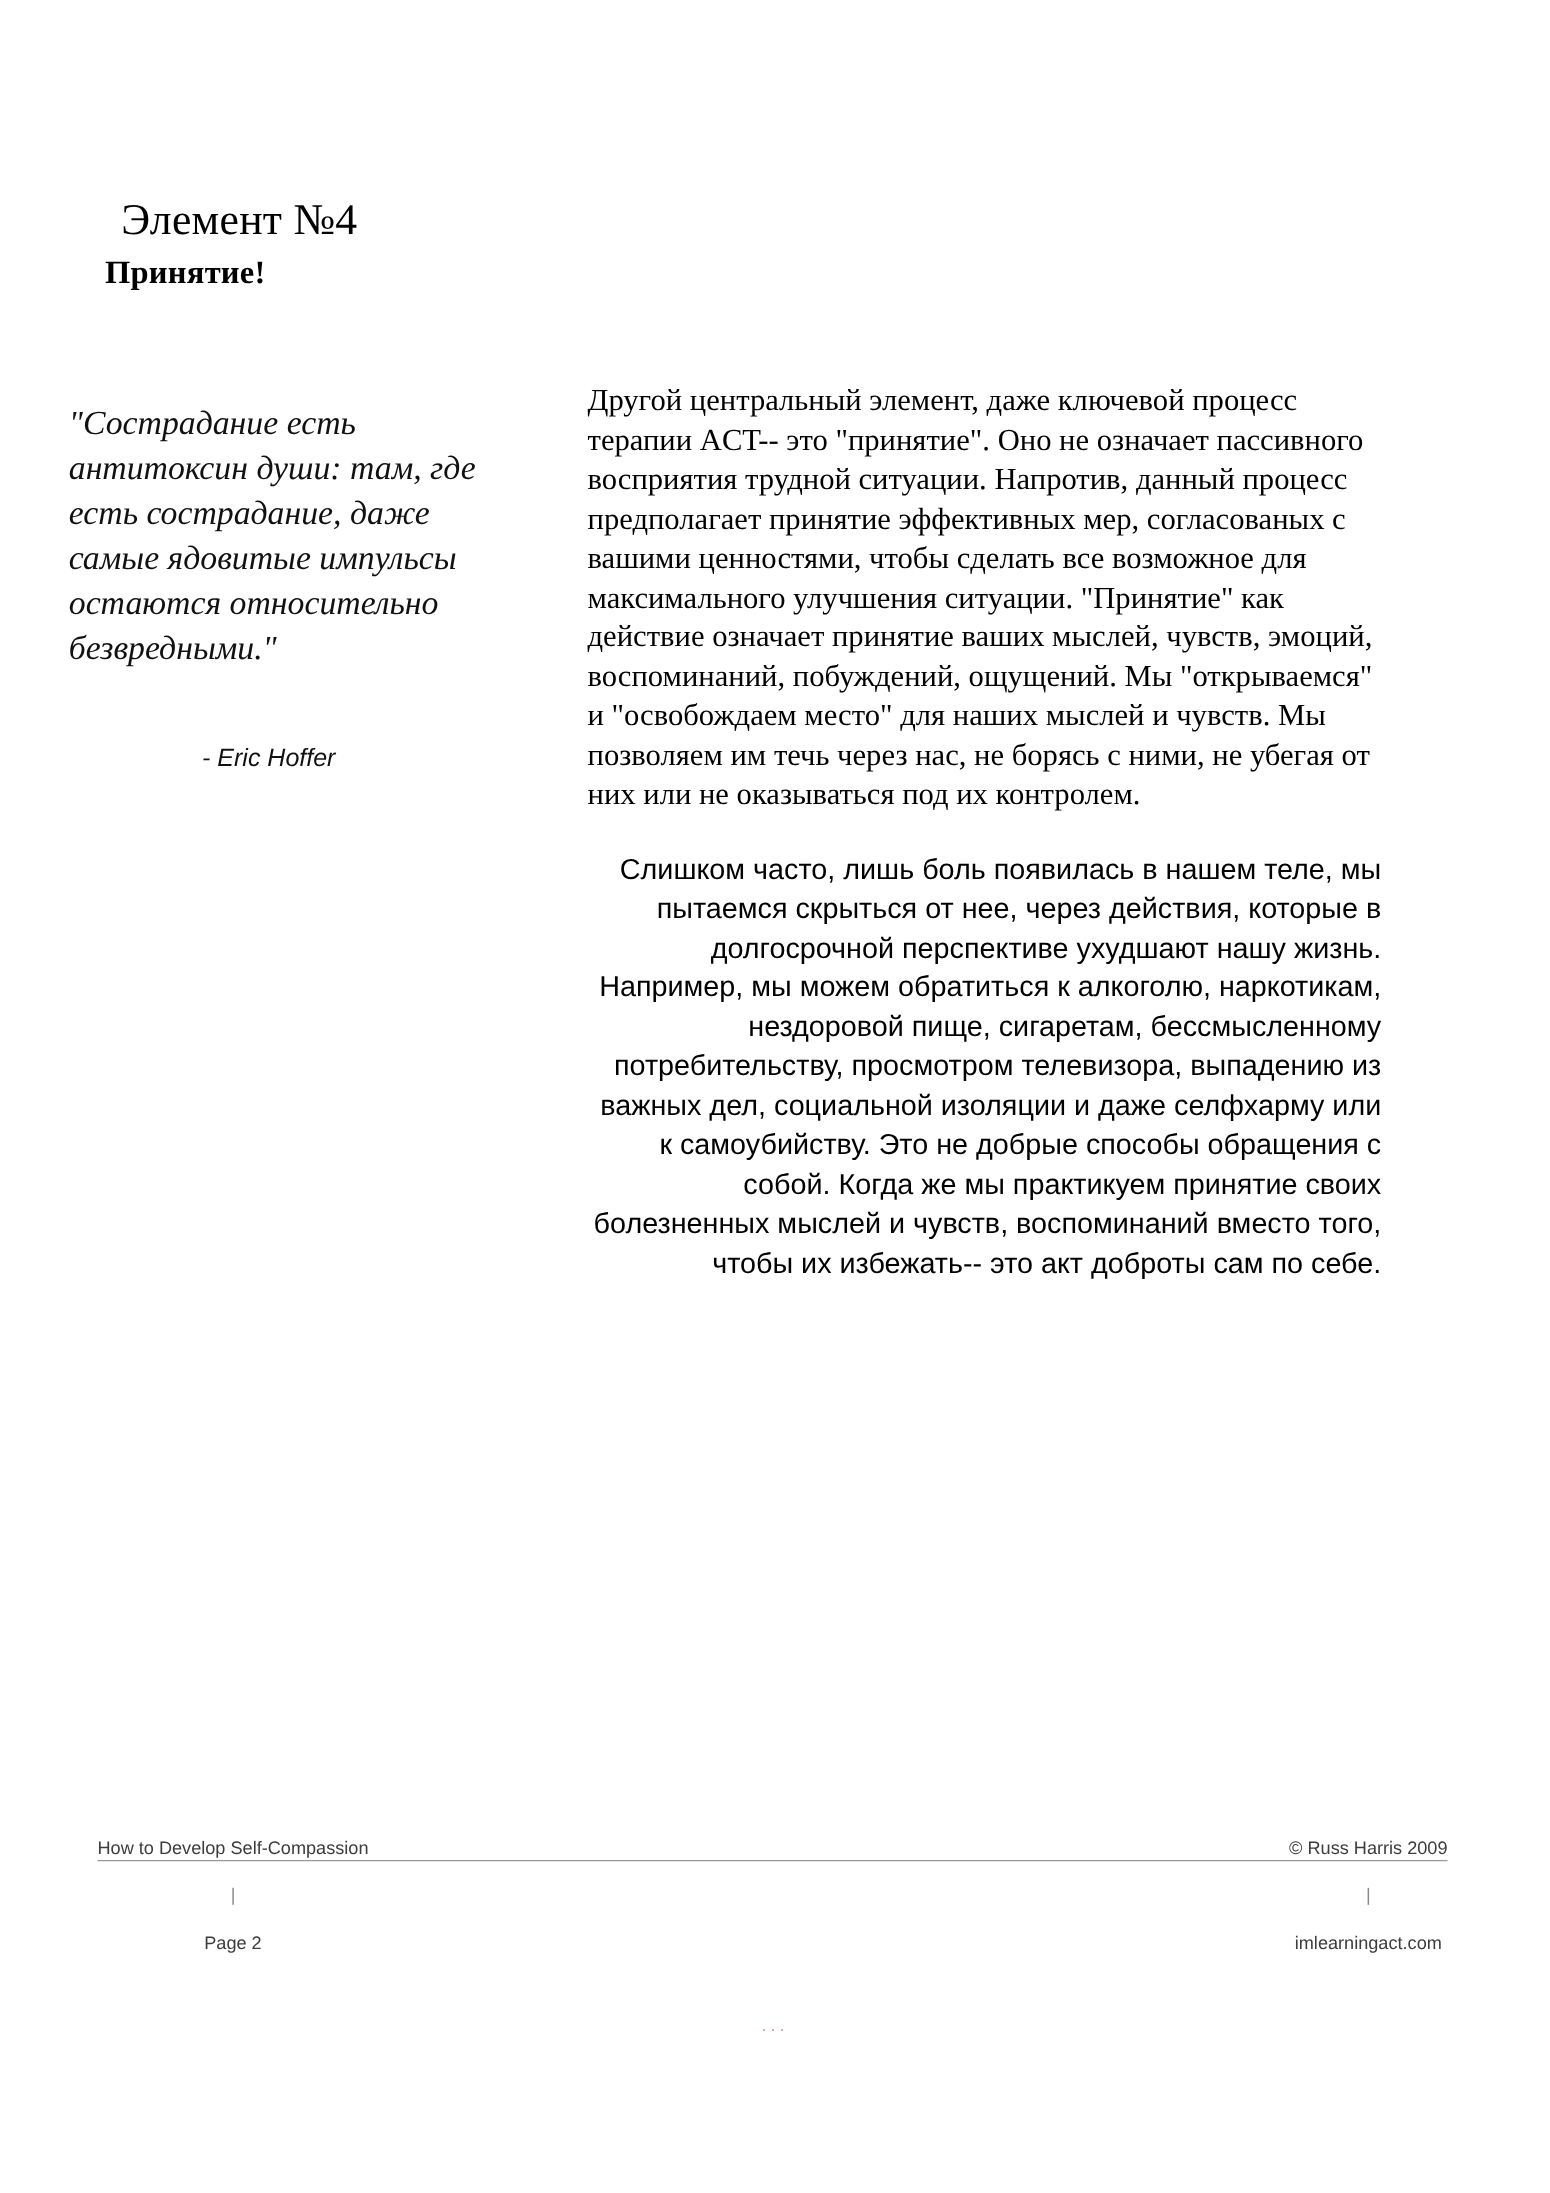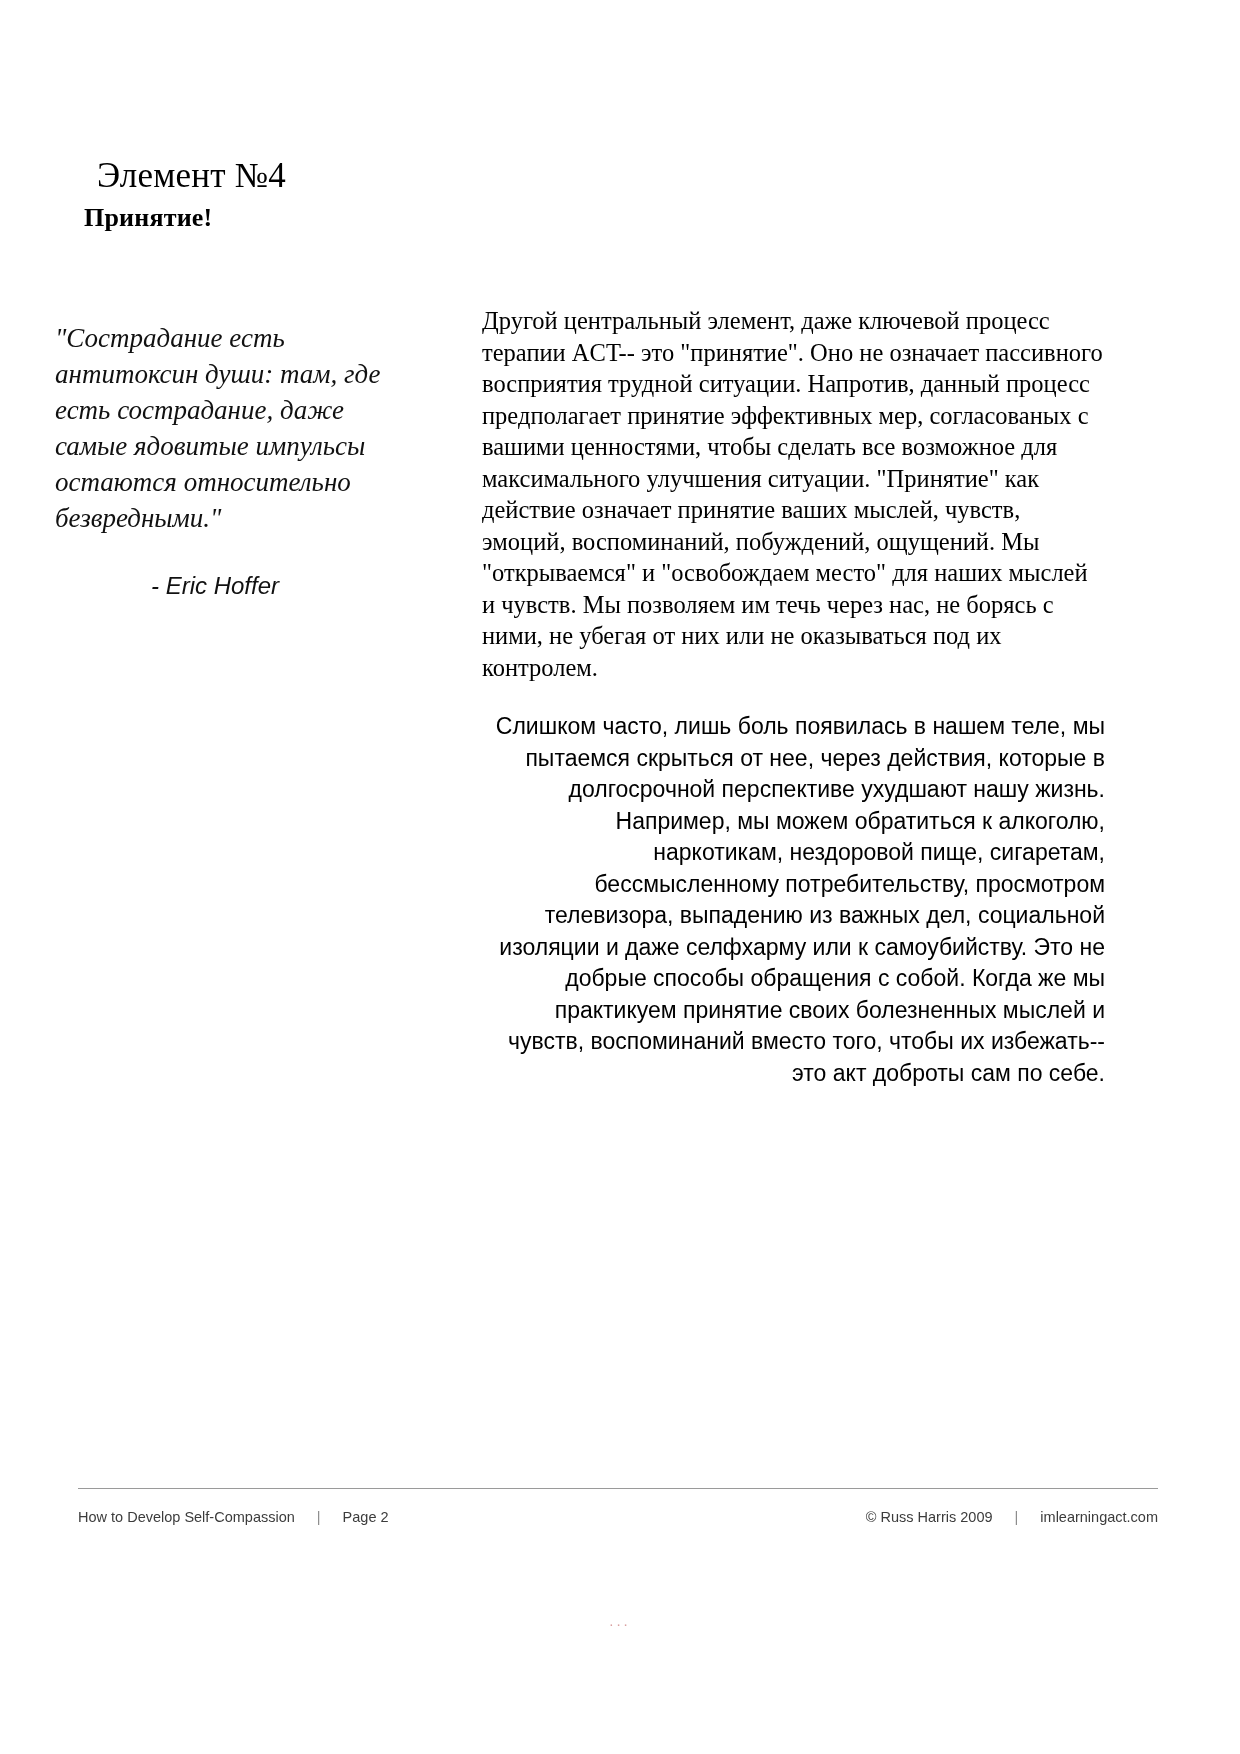--- a/index.html
+++ b/index.html
@@ -52,42 +52,42 @@
     width: 360px;
   }
   .quote-text {
     font-family: "Liberation Serif", serif;
     font-style: italic;
     font-size: 27px;
     line-height: 36px;
     color: #111;
   }
   .quote-author {
-    margin-top: 36px;
+    margin-top: 60px;
     text-align: center;
     font-family: "Liberation Sans", sans-serif;
     font-style: italic;
-    font-size: 24px;
+    font-size: 20px;
     color: #111;
     padding-right: 40px;
   }
 
   
   .body-col {
     position: absolute;
     left: 470px;
     top: 305px;
     width: 635px;
   }
   .body-par {
     font-family: "Liberation Serif", serif;
     font-size: 24.5px;
     line-height: 31.5px;
     text-align: left;
-    margin: 0 0 28px 12px;
+    margin: 0 0 28px 0;
     color: #000;
   }
   .body-par:last-child {
     margin-bottom: 0;
   }
   .body-par.sans {
     font-family: "Liberation Sans", sans-serif;
     font-size: 23px;
     line-height: 31.5px;
     text-align: right;
@@ -112,20 +112,21 @@
     font-size: 14.5px;
     color: #3c3c3c;
     display: flex;
     align-items: center;
     justify-content: space-between;
   }
   .footer-left, .footer-right {
     display: flex;
     align-items: center;
     gap: 22px;
+    flex-direction: column;
   }
   .footer-sep {
     color: #8a8a8a;
   }
   .footer-dots {
     position: absolute;
     left: 0;
     right: 0;
     top: 1612px;
     text-align: center;

